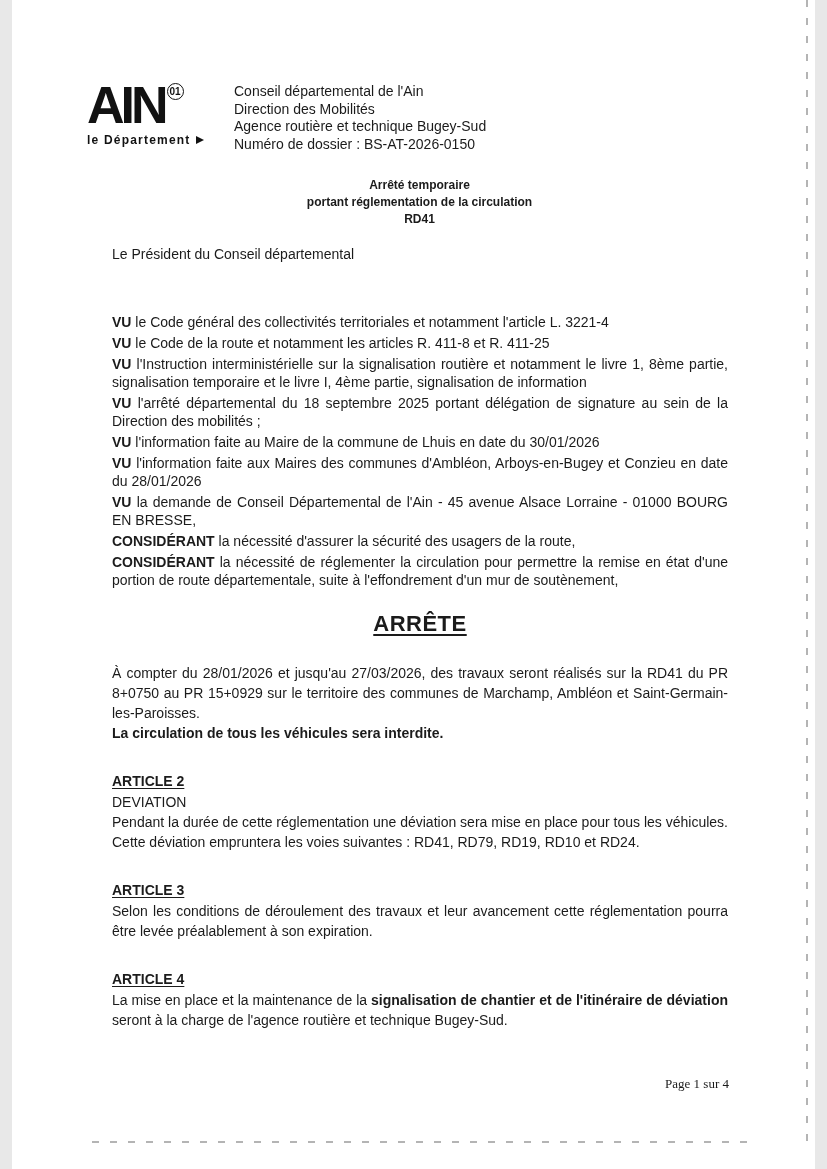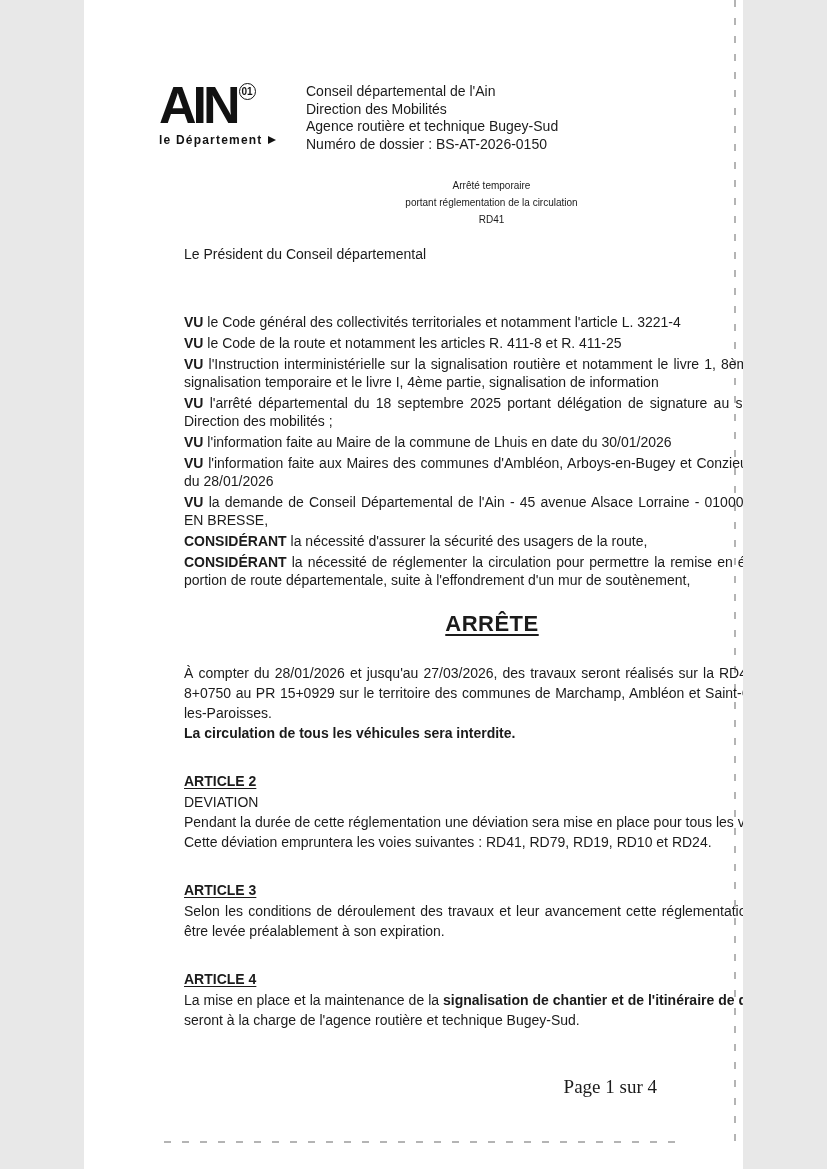--- a/index.html
+++ b/index.html
@@ -1,18 +1,18 @@
 <!DOCTYPE html>
 <html><head>
 <meta charset="utf-8">
 <style>
   html,body{margin:0;padding:0;background:#e8e8e8;}
   .page{
     position:relative;
-    width:659px;height:1169px;
+    width:803px;height:1169px;
     margin:0 auto;
     background:#ffffff;
     font-family:"Liberation Sans", sans-serif;
     color:#1b1b1b;
     overflow:hidden;
   }
   
   .scan-mark-right{
     position:absolute;top:0;bottom:18px;right:7px;width:2px;
     background:repeating-linear-gradient(to bottom,#9b9b9b 0 7px,transparent 7px 18px);
@@ -45,21 +45,21 @@
     width:0;height:0;
     border-left:8px solid #121212;
     border-top:4px solid transparent;
     border-bottom:4px solid transparent;
   }
   .header-text{font-size:14px;line-height:17.5px;padding-top:1px;}
   .header-text div{white-space:nowrap;}
   
   .doc-title{
     position:absolute;top:177px;left:100px;width:615px;
-    text-align:center;font-weight:normal;font-size:10px;line-height:17px;
+    text-align:center;font-weight:bold;font-size:12px;line-height:17px;
   }
   .doc-author{
     position:absolute;top:246px;left:100px;width:615px;
     text-align:left;font-weight:normal;font-size:14px;
   }
   
   .content{position:absolute;top:313px;left:100px;width:616px;}
   .recital{margin:0 0 3px 0;font-size:14px;line-height:18px;text-align:justify;}
   .b{font-weight:bold;}
   .decision{
@@ -73,21 +73,21 @@
   .article:first-of-type{margin-top:26px;}
   .article h3{
     margin:0 0 3px 0;font-size:14px;font-weight:bold;
     text-decoration:underline;text-underline-offset:2px;
   }
   .article p{margin:0;font-size:14px;line-height:20px;text-align:justify;}
   .article p.sub{text-align:left;}
   
   .doc-footer{
     position:absolute;top:1076px;right:86px;
-    font-family:"Liberation Serif", serif;font-size:19px;color:#1b1b1b;
+    font-family:"Liberation Serif", serif;font-size:13px;color:#1b1b1b;
   }
 </style>
 </head>
 <body>
 
 <div class="page">
 
   <div class="scan-mark-right"></div>
   <div class="scan-mark-bottom"></div>
 

